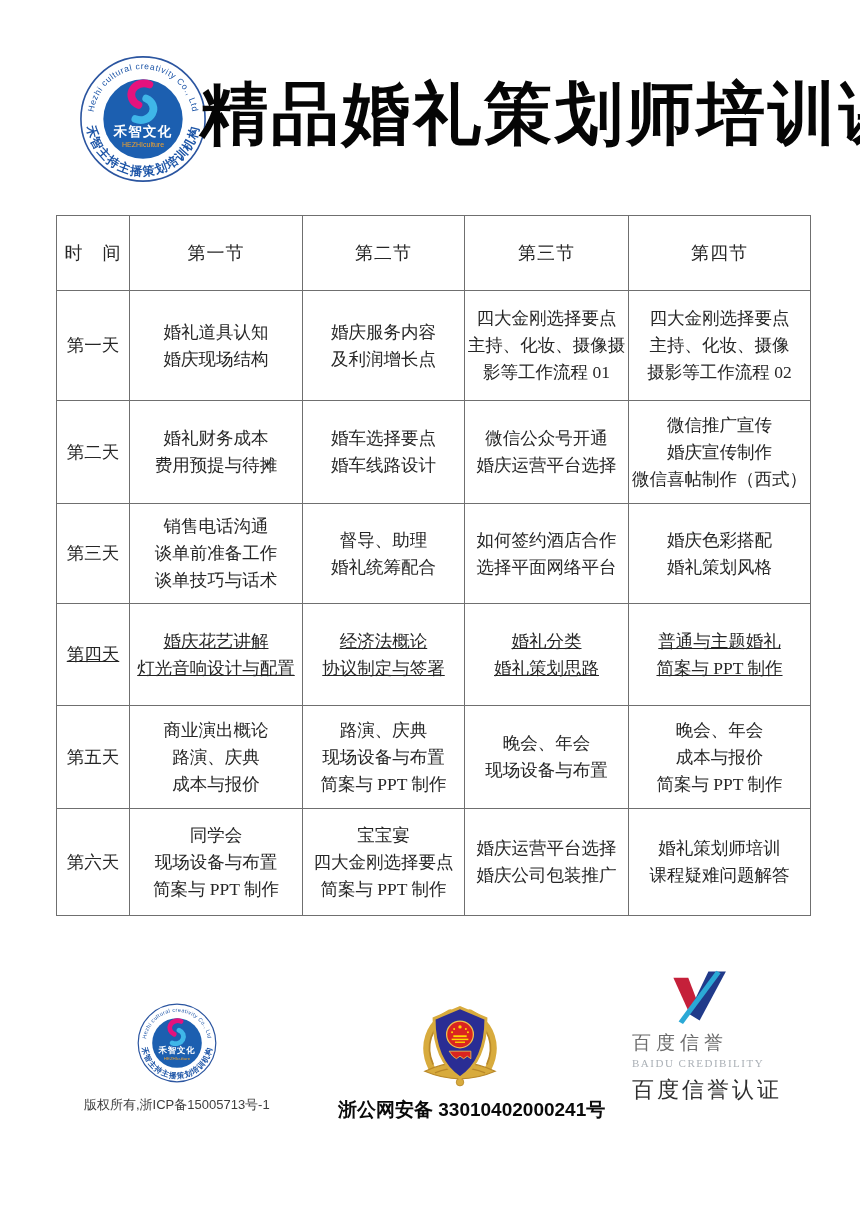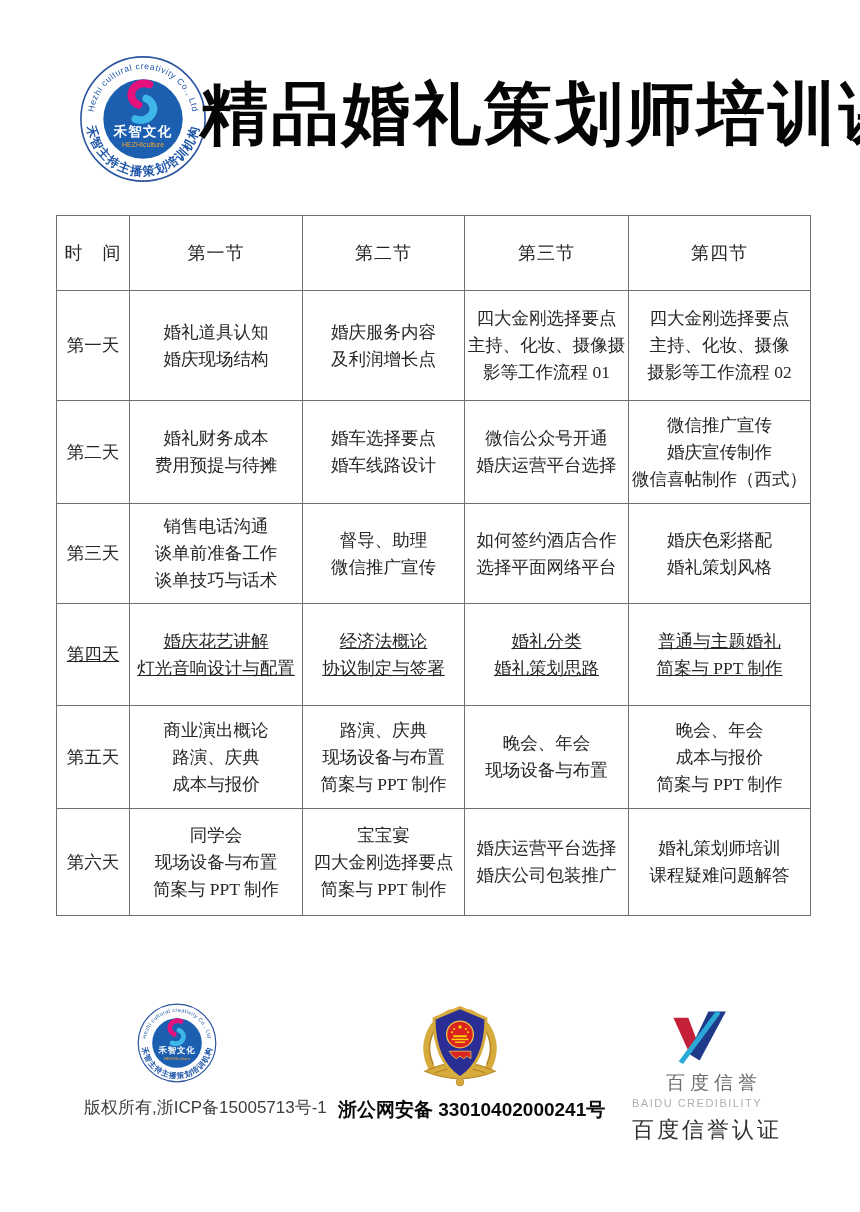--- a/index.html
+++ b/index.html
@@ -35,30 +35,30 @@
   tr.h-r3 { height:100px; }
   tr.h-r4 { height:102px;text-decoration:underline; }
   tr.h-r5 { height:103px; }
   tr.h-r6 { height:107px; }
 
   
   .footer-logo { position:absolute; left:137px; top:1003px; width:80px; height:80px; }
   .copyright {
     position:absolute; left:84px; top:1096px; width:220px;
     font-family:"Liberation Sans","DejaVu Sans",sans-serif;
-    font-size:17px; color:#3d3d3d; letter-spacing:0; white-space:nowrap;
+    font-size:13px; color:#3d3d3d; letter-spacing:0; white-space:nowrap;
   }
   .police-badge { position:absolute; left:407px; top:1001px; width:106px; height:92px; }
   .police-record {
     position:absolute; left:338px; top:1097px; width:240px; text-align:center;
     font-family:"Liberation Sans","DejaVu Sans",sans-serif;
     font-size:19px; font-weight:700; color:#0a0a0a; white-space:nowrap;
   }
-  .baidu-box { position:absolute; left:632px; top:1008px; width:130px; text-align:right;
-    font-family:Liberation Sans, sans-serif; }
+  .baidu-box { position:absolute; left:632px; top:968px; width:130px; text-align:left;
+    font-family:Liberation Serif, serif; }
   .baidu-v { width:62px; height:56px; display:block; margin:0 auto; }
   .baidu-title { margin-top:6px; font-size:19px; color:#6d6d6d; letter-spacing:5px; white-space:nowrap; }
   .baidu-sub { margin-top:1px; font-size:11px; color:#aab0b6; letter-spacing:1.5px; white-space:nowrap; }
   .baidu-caption { margin-top:6px; font-size:22px; color:#2f2f2f; letter-spacing:3px; white-space:nowrap; }
 </style>
 </head>
 <body>
 
 <div>
 
@@ -126,21 +126,21 @@
     <td>微信推广宣传
 婚庆宣传制作
 微信喜帖制作（西式）</td>
   </tr>
   <tr class="h-r3">
     <td>第三天</td>
     <td>销售电话沟通
 谈单前准备工作
 谈单技巧与话术</td>
     <td>督导、助理
-微信推广宣传</td>
+婚礼统筹配合</td>
     <td>如何签约酒店合作
 选择平面网络平台</td>
     <td>婚庆色彩搭配
 婚礼策划风格</td>
   </tr>
   <tr class="h-r4">
     <td>第四天</td>
     <td>婚庆花艺讲解
 灯光音响设计与配置</td>
     <td>经济法概论

